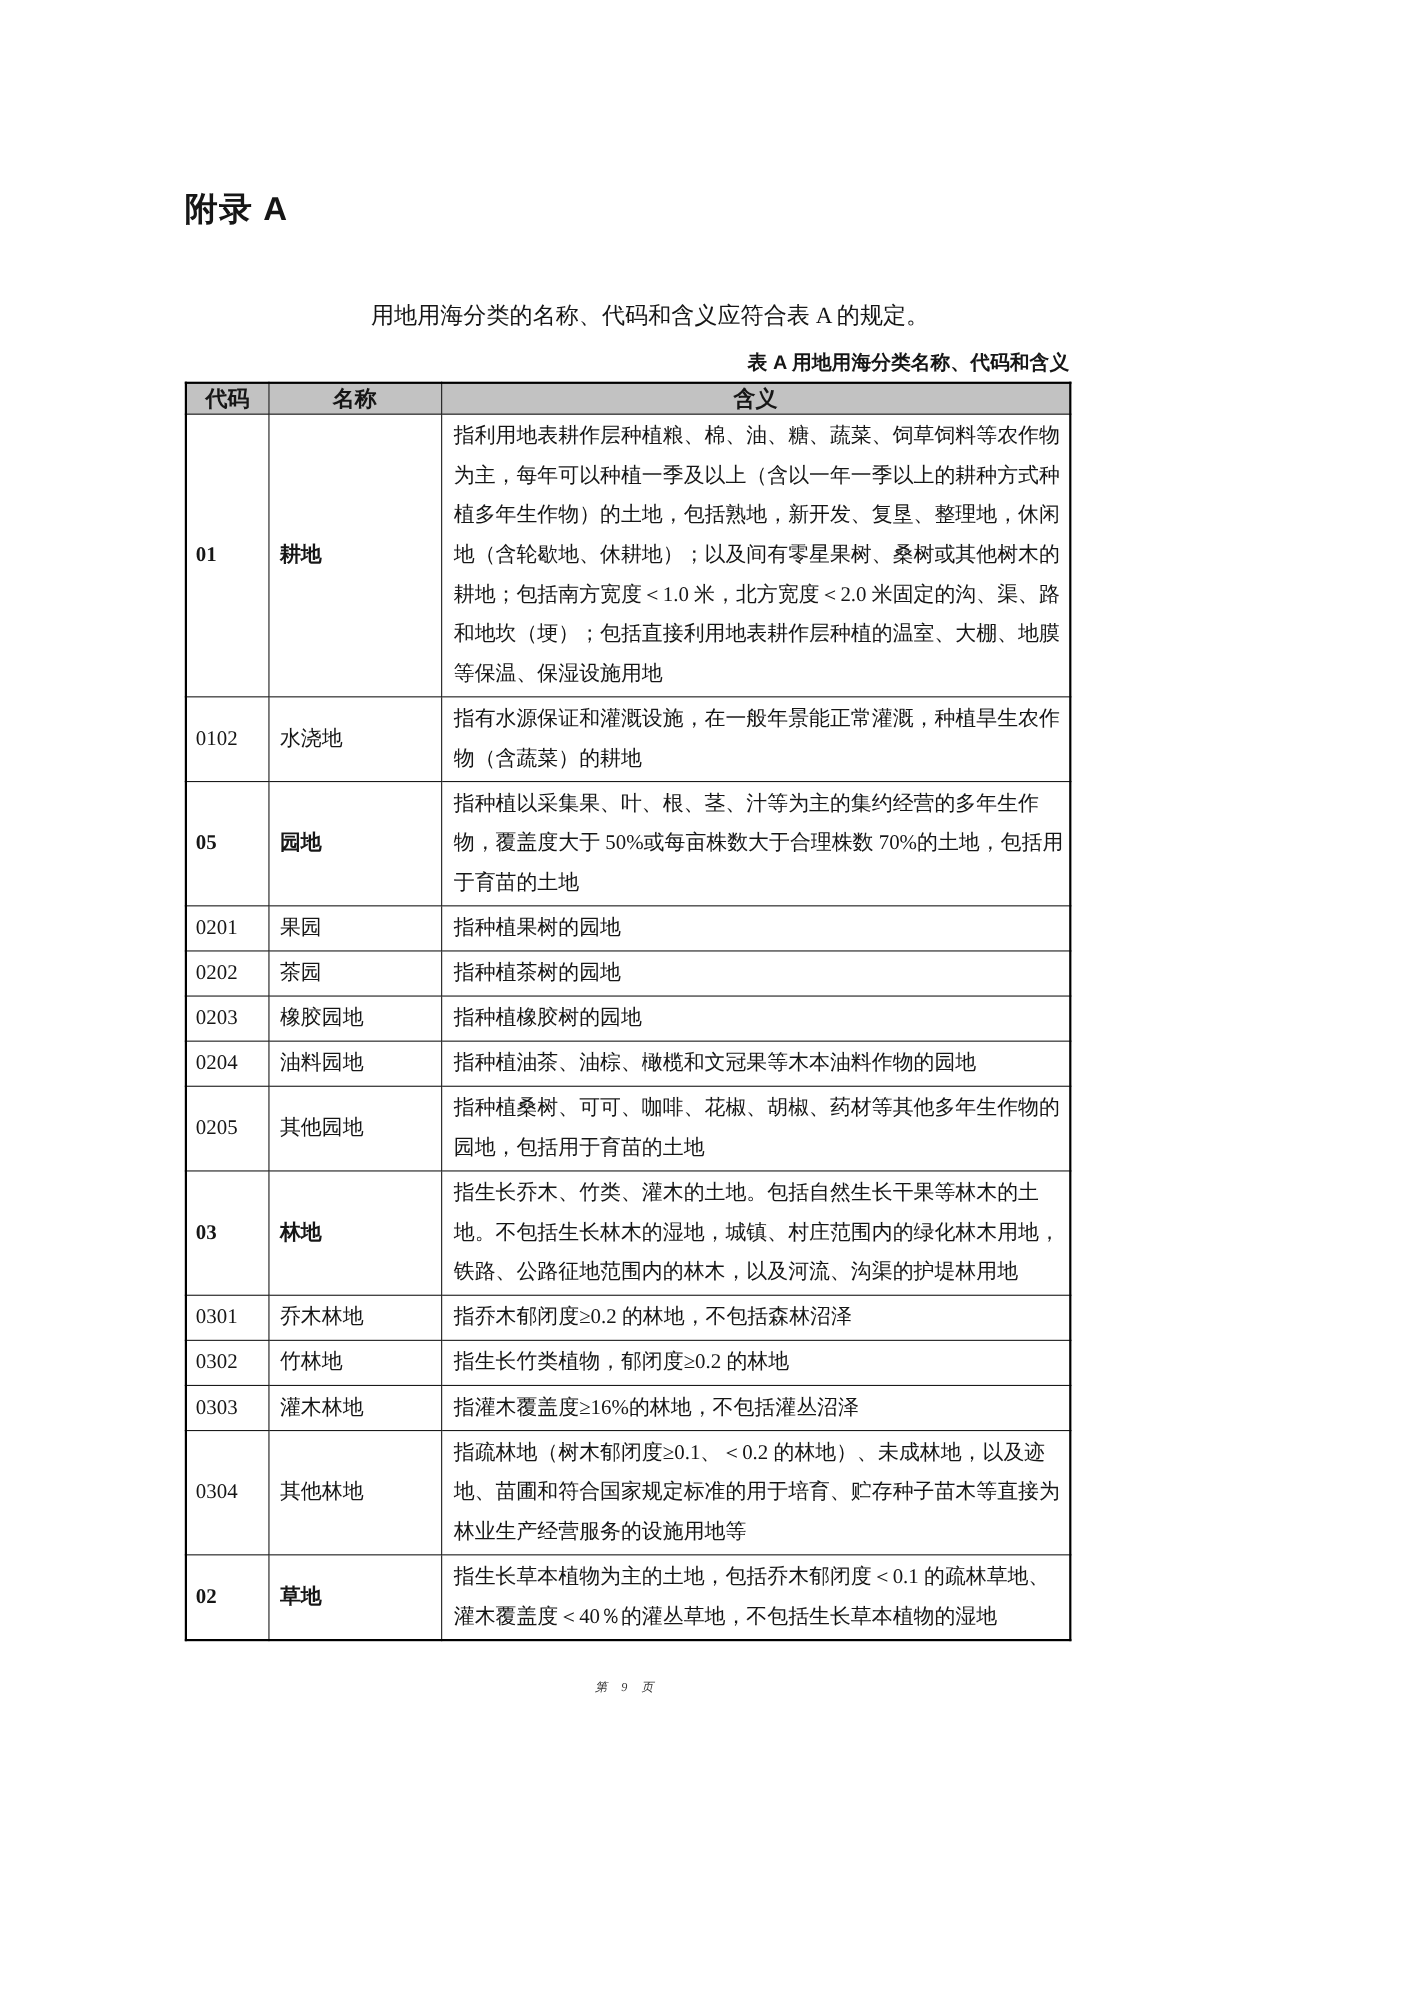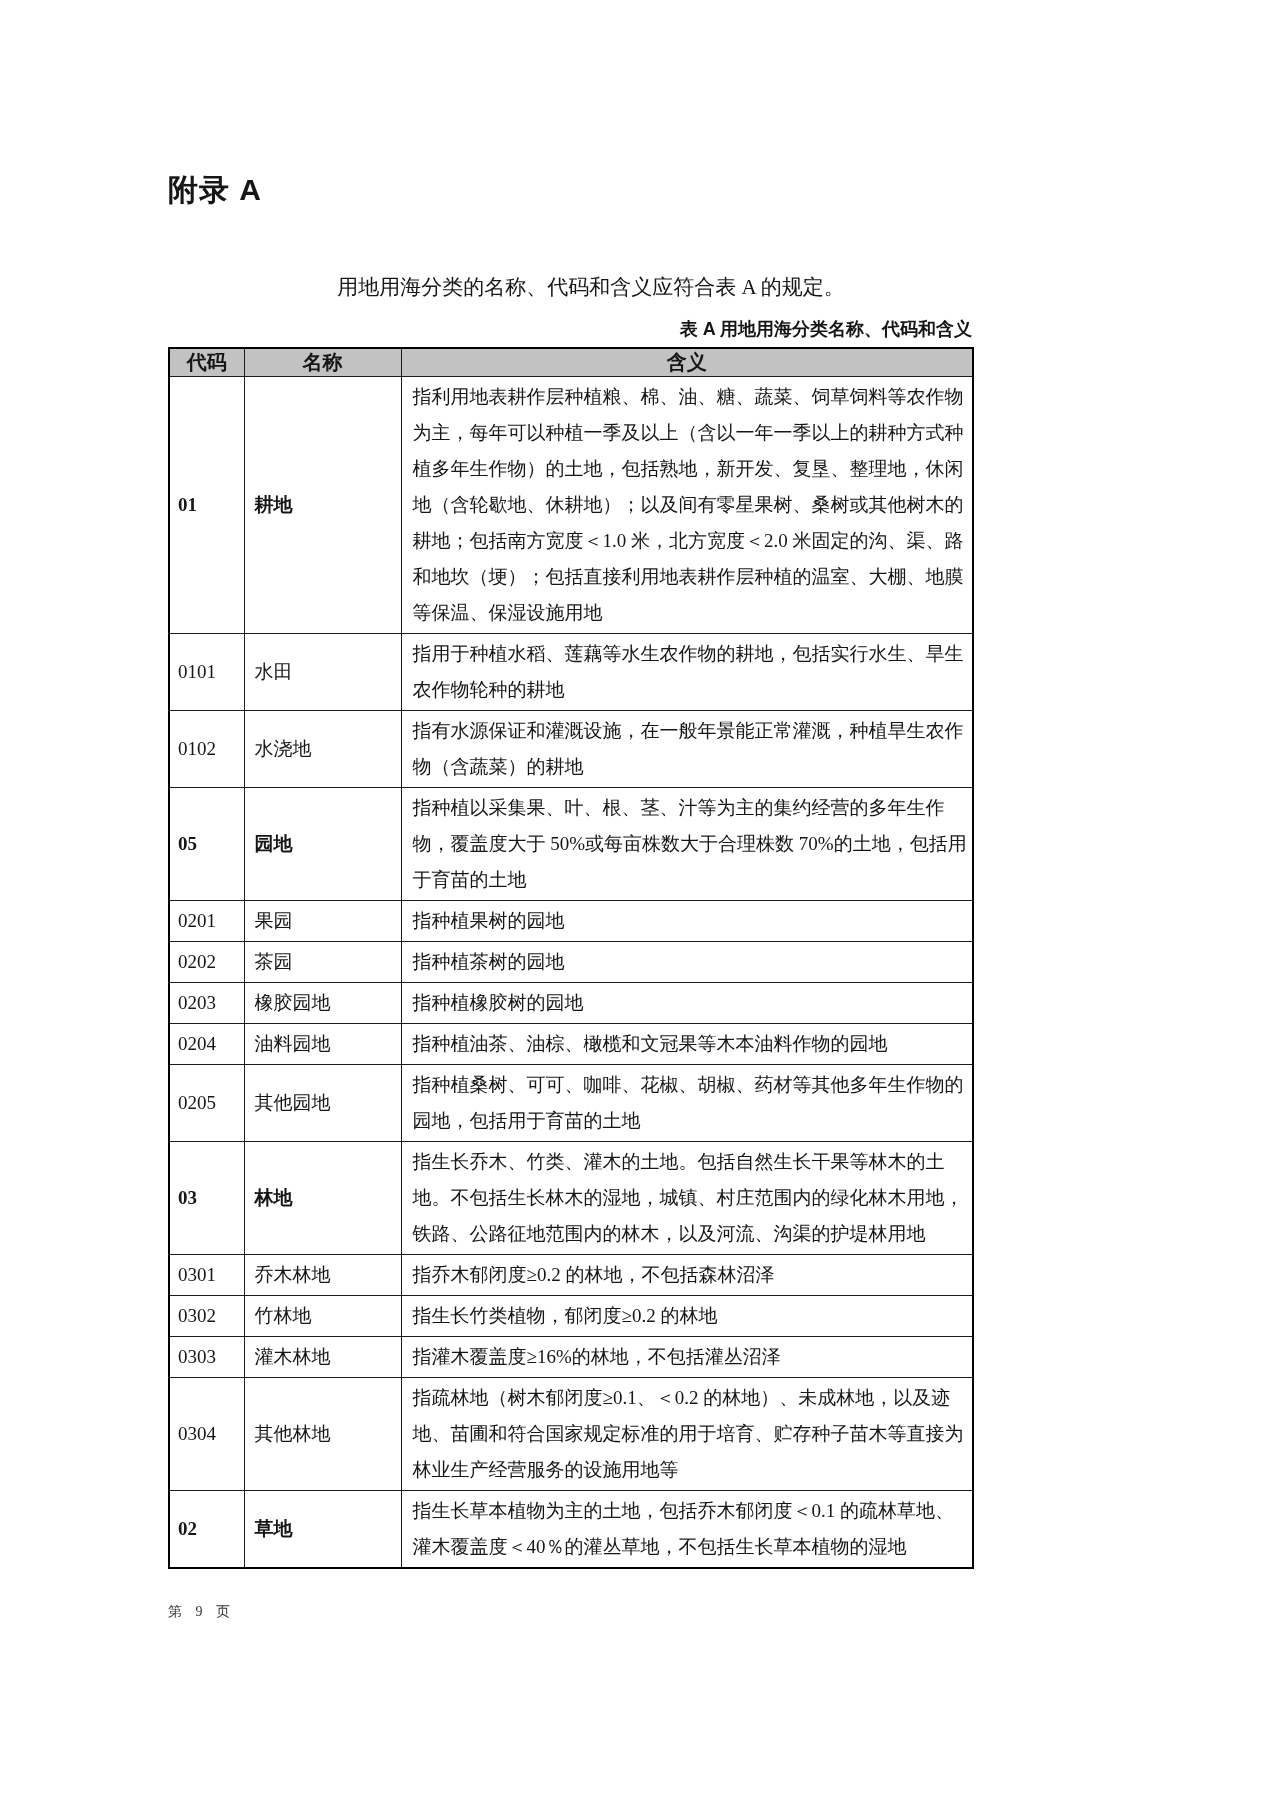--- a/index.html
+++ b/index.html
@@ -64,24 +64,25 @@
     line-height: 36px;
     padding: 2px 0;
   }
   td.code { padding-left: 8px; }
   td.name { padding-left: 10px; }
   td.meaning { padding-left: 11px; padding-right: 0; text-align: left; }
   tr.cat td.code, tr.cat td.name { font-weight: bold; }
   .page-footer {
     margin-top: 34px;
     width: 804px;
-    text-align: left;
-    font-size: 14px;
+    text-align: center;
+    font-size: 11px;
     letter-spacing: 5px;
     color: #333;
+    font-style: italic;
   }
 </style>
 </head>
 <body>
 
 <div class="page">
 
   <h1 class="appendix-title">附录 A</h1>
 
   <p class="intro">用地用海分类的名称、代码和含义应符合表 A 的规定。</p>
@@ -99,25 +100,20 @@
         <th>代码</th>
         <th>名称</th>
         <th>含义</th>
       </tr>
     </thead>
     <tbody>
         <tr class="cat">
           <td class="code">01</td>
           <td class="name">耕地</td>
           <td class="meaning">指利用地表耕作层种植粮、棉、油、糖、蔬菜、饲草饲料等农作物为主，每年可以种植一季及以上（含以一年一季以上的耕种方式种植多年生作物）的土地，包括熟地，新开发、复垦、整理地，休闲地（含轮歇地、休耕地）；以及间有零星果树、桑树或其他树木的耕地；包括南方宽度＜1.0 米，北方宽度＜2.0 米固定的沟、渠、路和地坎（埂）；包括直接利用地表耕作层种植的温室、大棚、地膜等保温、保湿设施用地</td>
-        </tr>
-        <tr>
-          <td class="code">0101</td>
-          <td class="name">水田</td>
-          <td class="meaning">指用于种植水稻、莲藕等水生农作物的耕地，包括实行水生、旱生农作物轮种的耕地</td>
         </tr>
         <tr>
           <td class="code">0102</td>
           <td class="name">水浇地</td>
           <td class="meaning">指有水源保证和灌溉设施，在一般年景能正常灌溉，种植旱生农作物（含蔬菜）的耕地</td>
         </tr>
         <tr class="cat">
           <td class="code">05</td>
           <td class="name">园地</td>
           <td class="meaning">指种植以采集果、叶、根、茎、汁等为主的集约经营的多年生作物，覆盖度大于 50%或每亩株数大于合理株数 70%的土地，包括用于育苗的土地</td>

